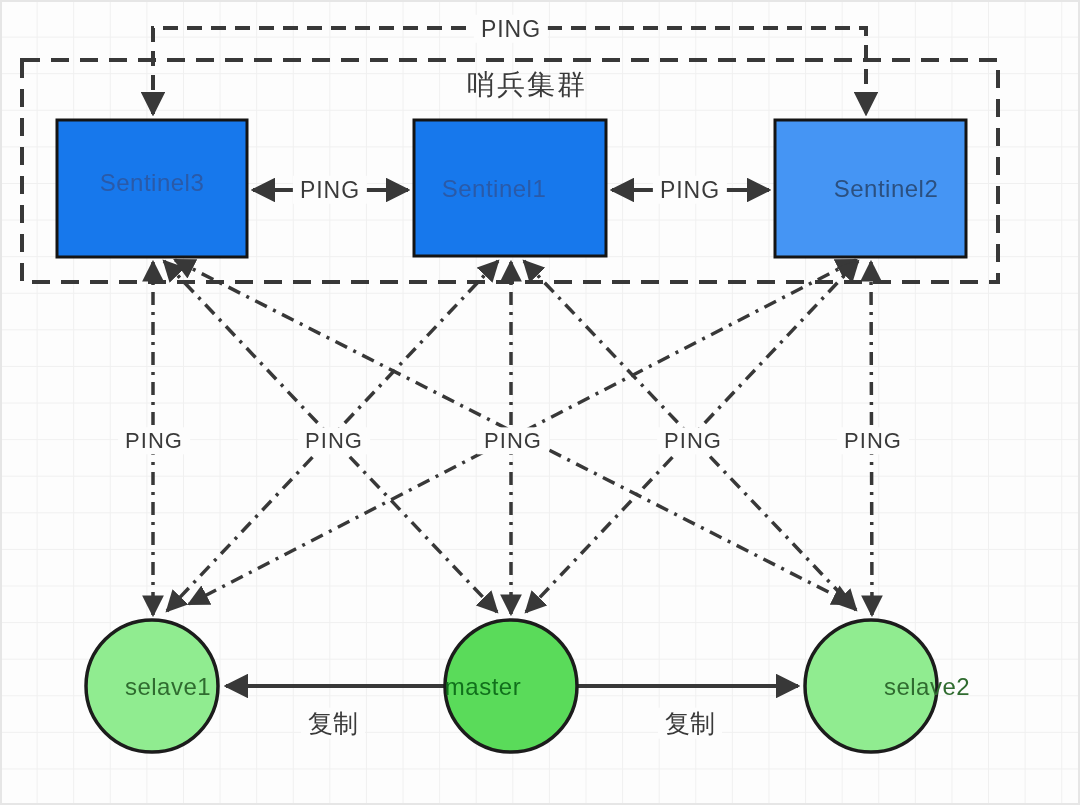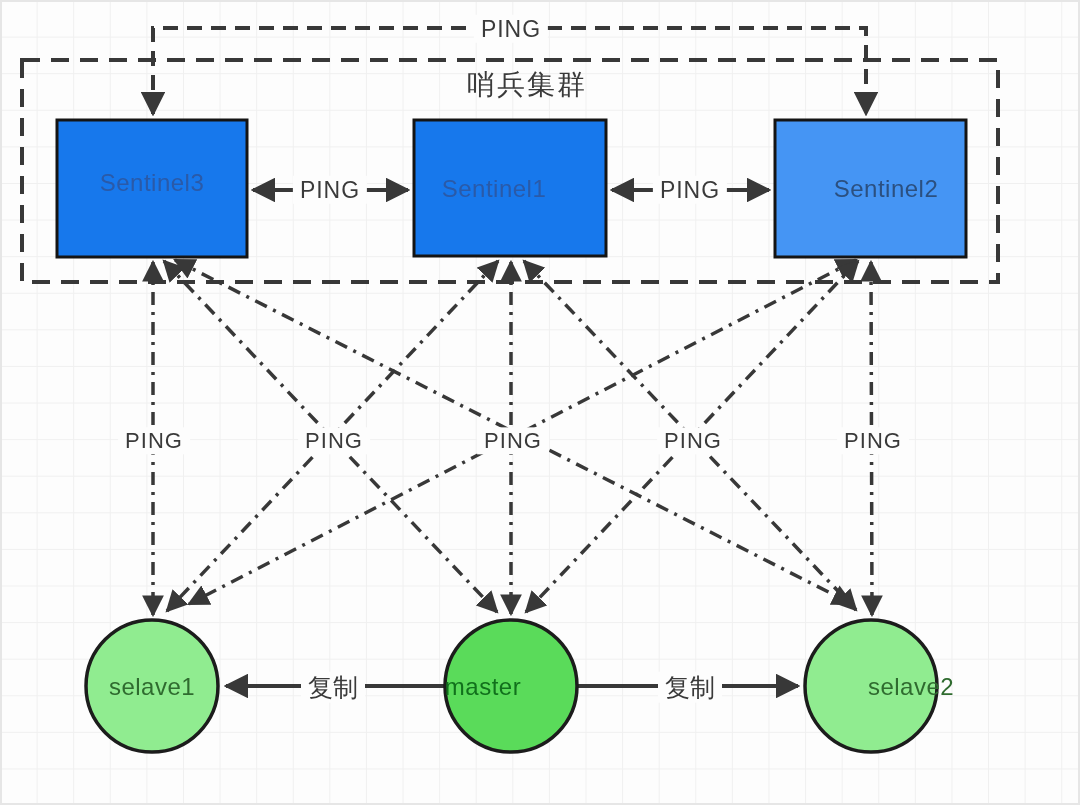--- a/index.html
+++ b/index.html
@@ -33,28 +33,28 @@
     white-space:nowrap;
     color:#3a3a3a;
     background:#fdfdfd;
     padding:1px 7px;
     line-height:1.15;
   }
   .lbl-ping-top{font-size:23px;letter-spacing:1px;}
   .lbl-cluster{font-size:28px;letter-spacing:2px;background:transparent;}
   .lbl-ping-mid{font-size:23px;letter-spacing:1px;}
   .lbl-ping-monitor{font-size:22px;letter-spacing:1px;}
-  .lbl-replicate{font-size:25px;}
+  .lbl-replicate{font-size:25px;margin-top:36px;}
   .lbl-node{
     background:transparent;padding:0;font-size:24px;letter-spacing:0.5px;
   }
   .lbl-sentinel{color:var(--sentinel-text,#2a5aa8);}
   .lbl-sentinel2{color:var(--sentinel2-text,#2b5080);}
   .lbl-master{color:var(--master-text,#11701c);}
-  .lbl-slave{color:var(--slave-text,#2f6b2f);}
+  .lbl-slave{color:var(--slave-text,#2f6b2f);margin-left:16px;}
 </style>
 </head>
 <body>
 
 <div id="canvas">
 
   <svg id="wires" viewBox="0 0 1080 805">
     <defs>
       <marker id="arw" viewBox="0 0 10 10" refX="9" refY="5" markerWidth="6.2" markerHeight="6.2" orient="auto-start-reverse">
         <path d="M0,0 L10,5 L0,10 z" fill="#383838"></path>

